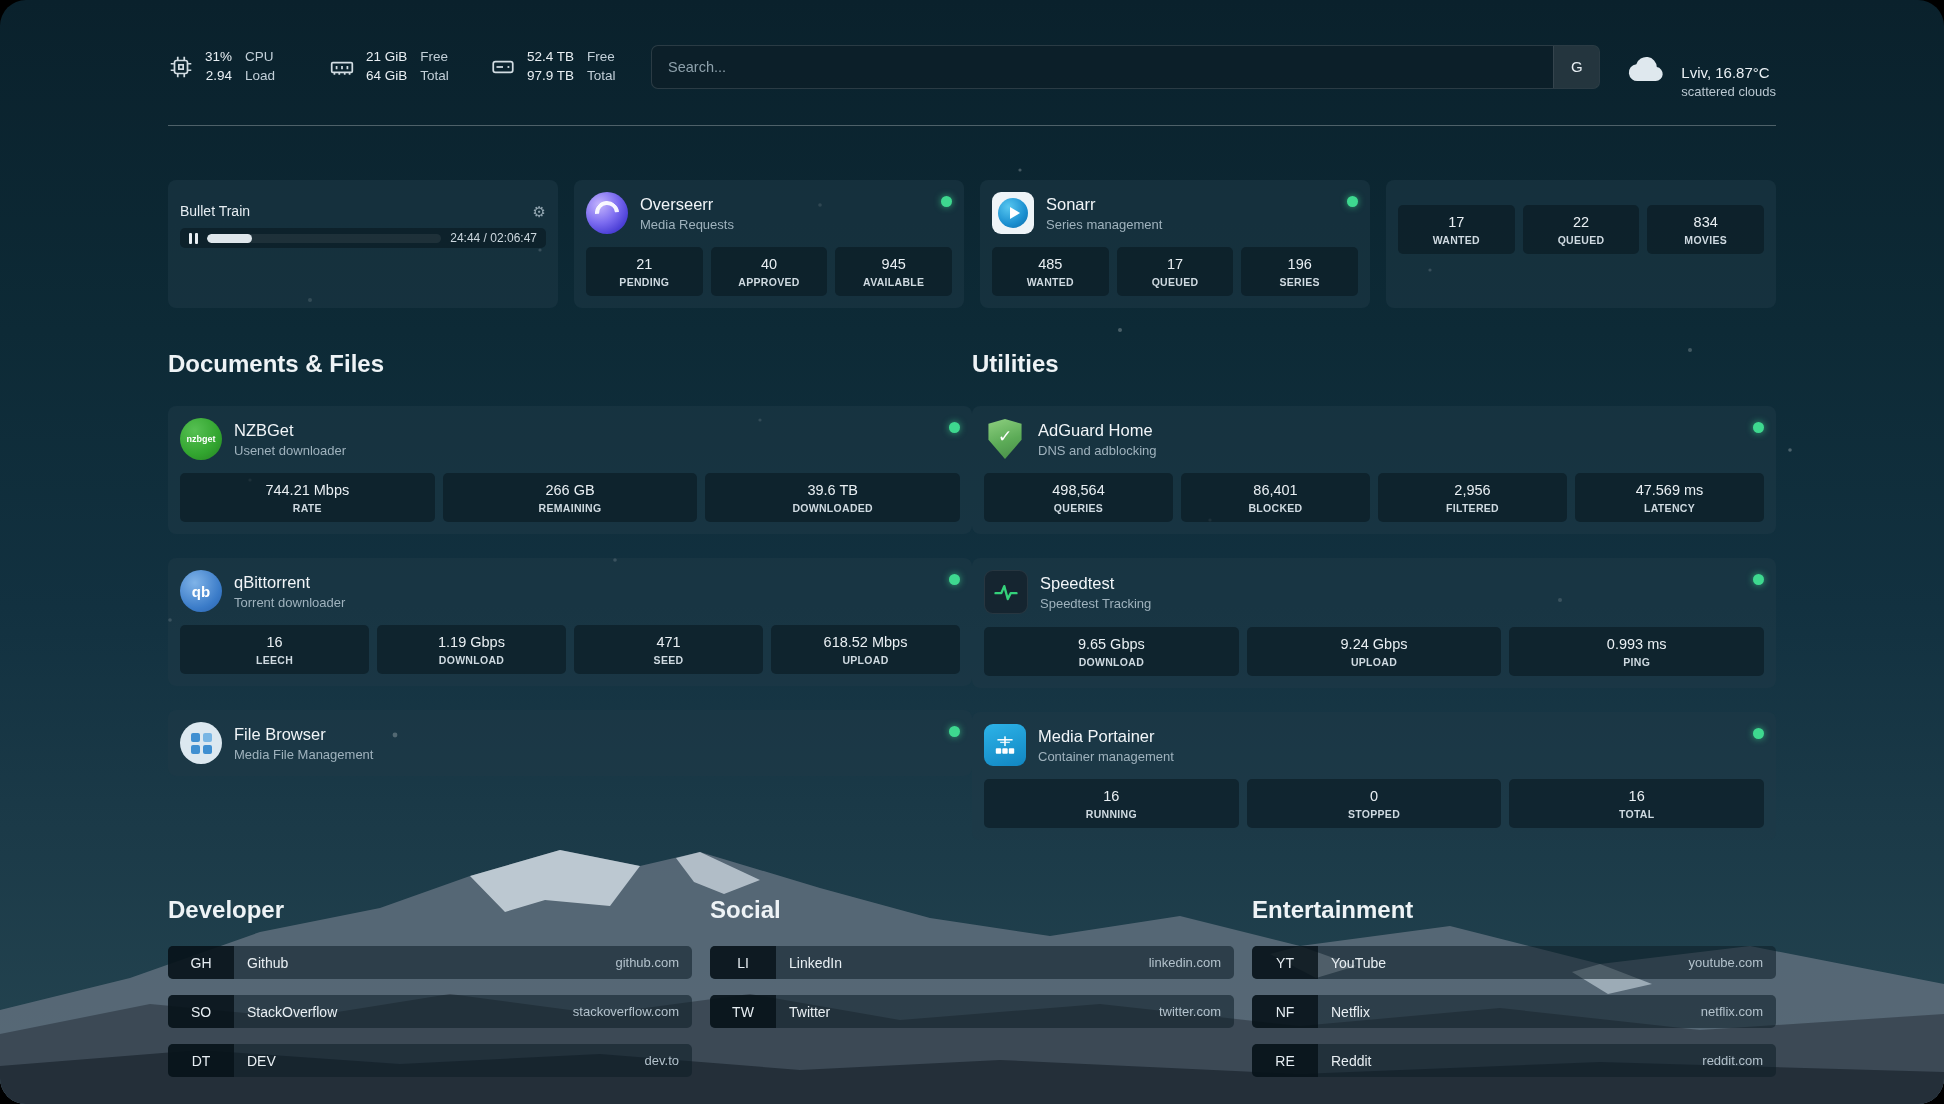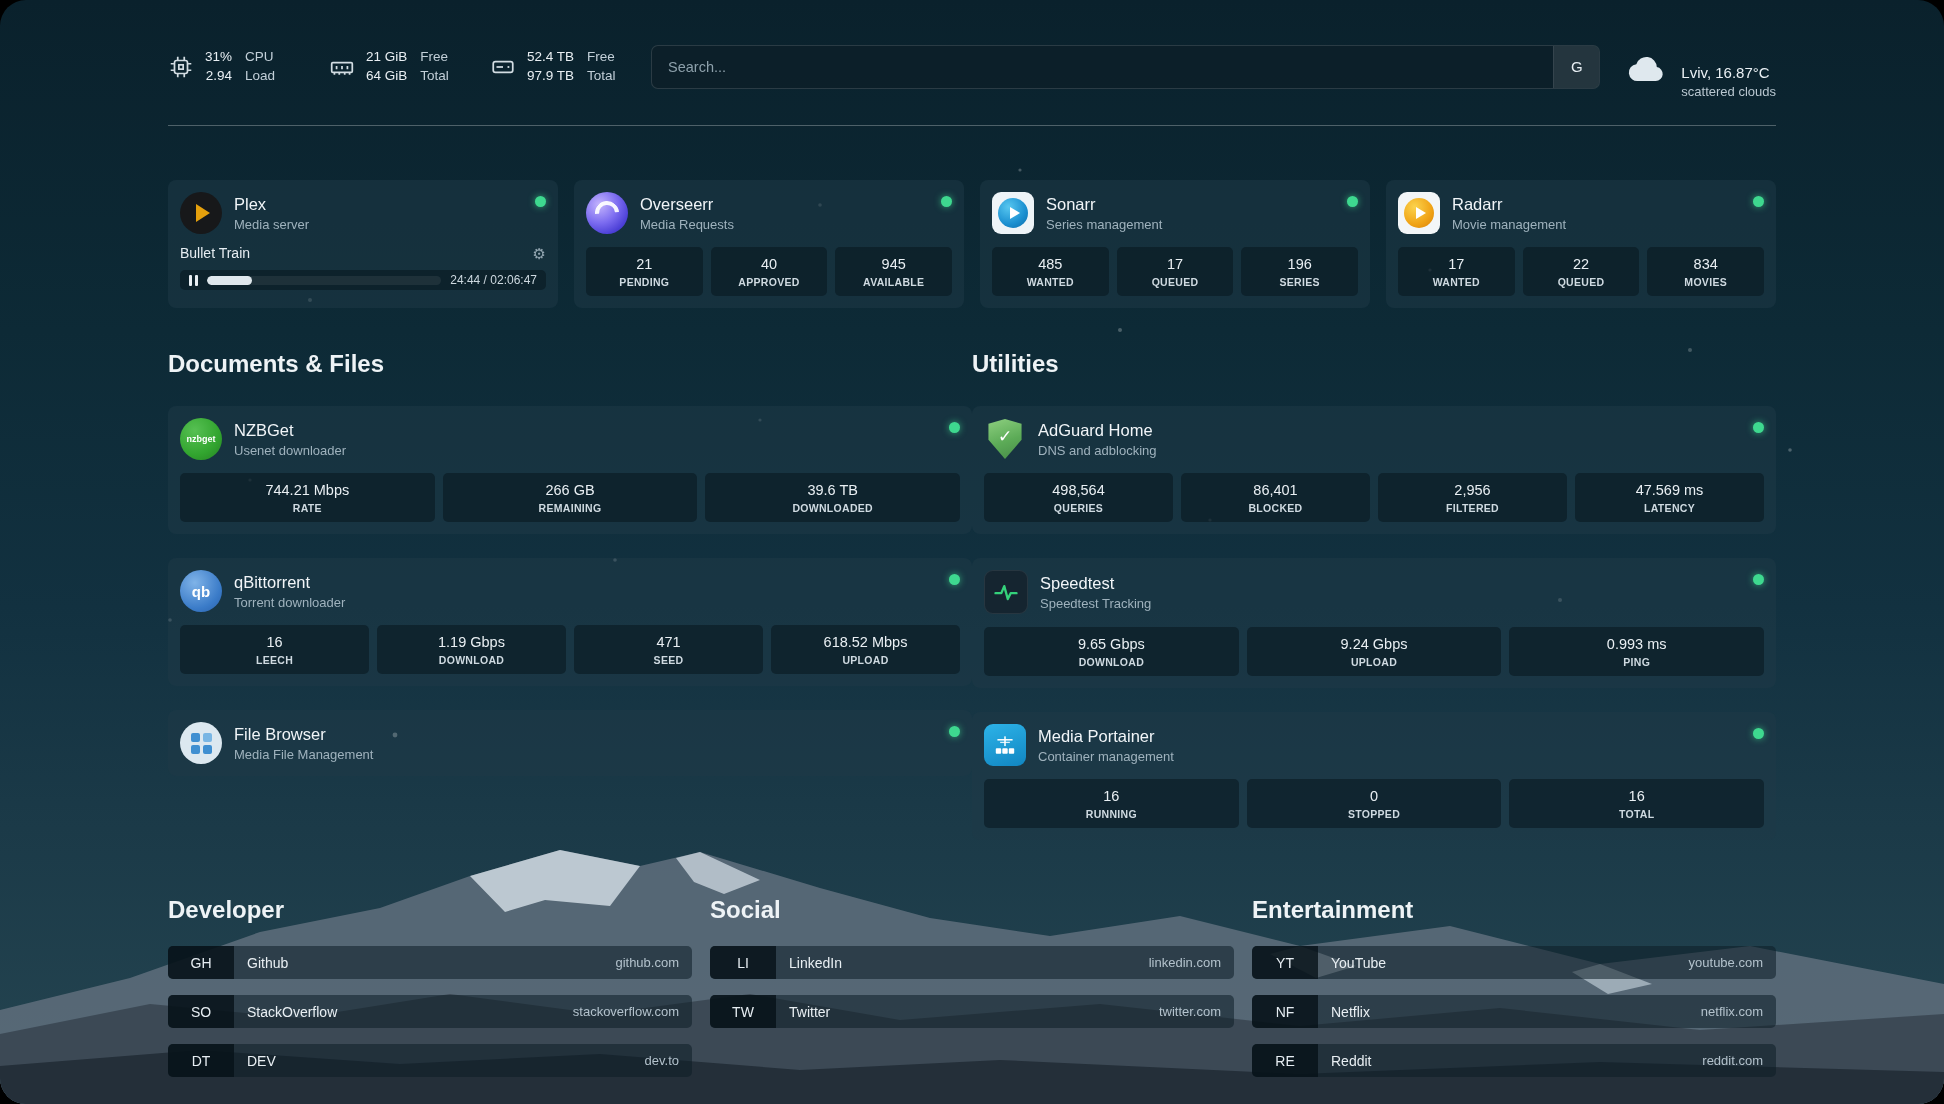--- a/index.html
+++ b/index.html
@@ -220,30 +220,20 @@
         </div>
       </div>
     </header>
 
     <div class="hr"></div>
 
     <section class="sec-media">
       <div class="grid4">
 
         <div class="card">
-          <div class="card-head">
-            <span class="sicon ic-plex">
-                <i></i>
-              </span>
-            <div class="stext">
-              <div class="sname">Plex</div>
-              <div class="sdesc">Media server</div>
-            </div>
-            <span class="dot"></span>
-          </div>
           <div class="nowplaying">
             <span>Bullet Train</span>
             <span class="gear">⚙</span>
           </div>
           <div class="player">
             <span class="pause">
                 <i></i>
                 <i></i>
               </span>
             <span class="ptrack">
@@ -301,32 +291,20 @@
               <div class="stat-label">QUEUED</div>
             </div>
             <div class="stat">
               <div class="stat-value">196</div>
               <div class="stat-label">SERIES</div>
             </div>
           </div>
         </div>
 
         <div class="card">
-          <div class="card-head">
-            <span class="sicon ic-radarr">
-                <i class="circ-orange">
-                  <b class="tri-sm"></b>
-                </i>
-              </span>
-            <div class="stext">
-              <div class="sname">Radarr</div>
-              <div class="sdesc">Movie management</div>
-            </div>
-            <span class="dot"></span>
-          </div>
           <div class="stats">
             <div class="stat">
               <div class="stat-value">17</div>
               <div class="stat-label">WANTED</div>
             </div>
             <div class="stat">
               <div class="stat-value">22</div>
               <div class="stat-label">QUEUED</div>
             </div>
             <div class="stat">

